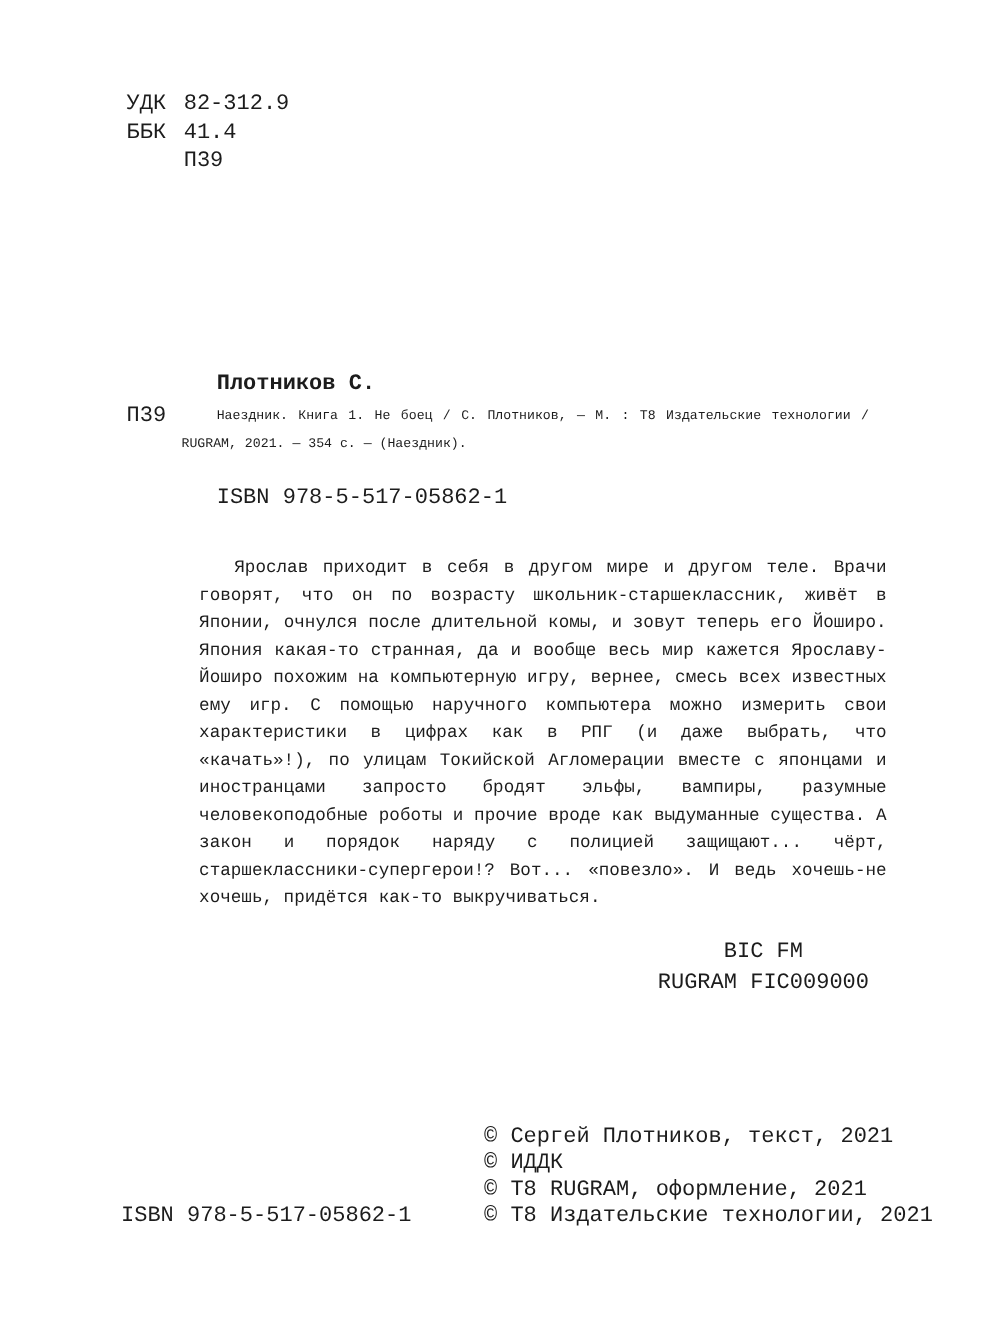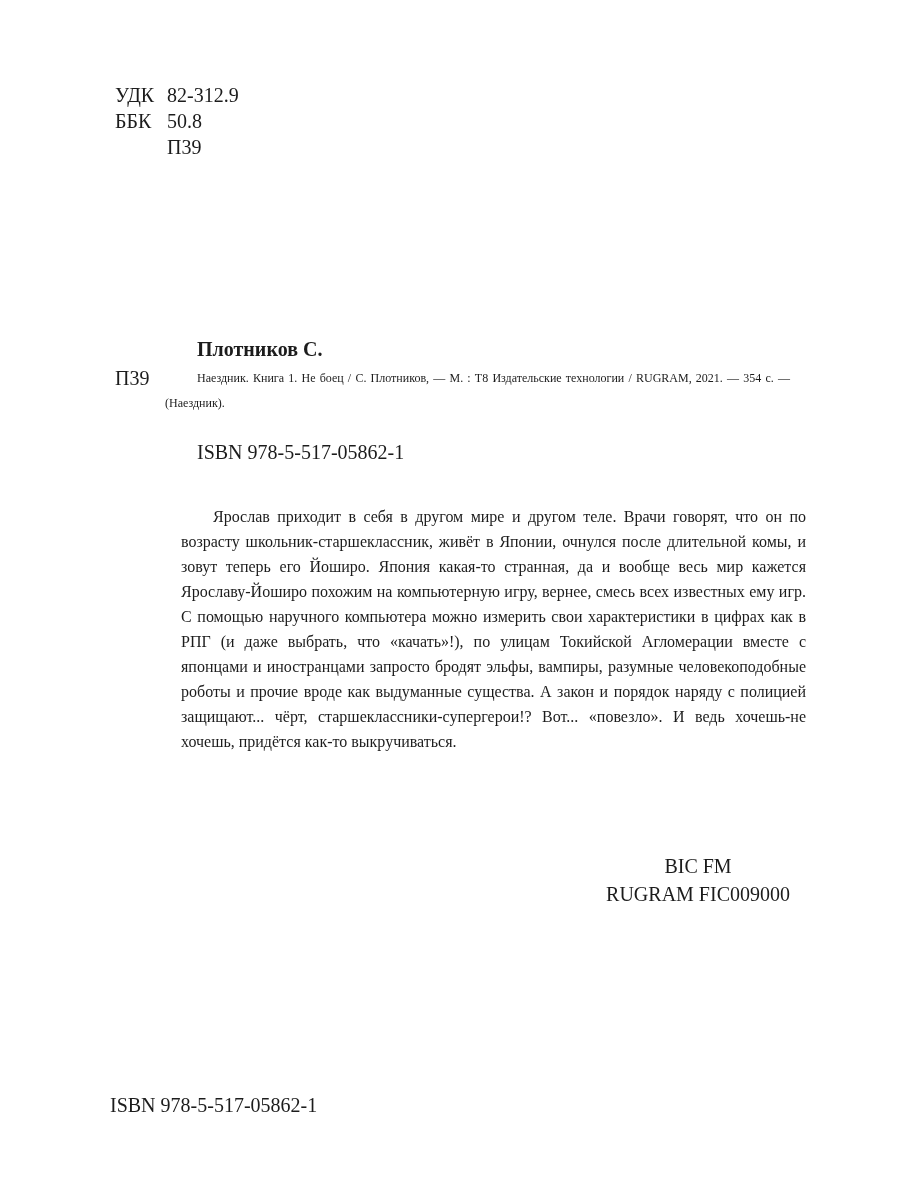--- a/index.html
+++ b/index.html
@@ -5,21 +5,21 @@
   html, body {
     margin: 0;
     padding: 0;
     background: #ffffff;
   }
   .page {
     position: relative;
     width: 900px;
     height: 1200px;
     background: #ffffff;
-    font-family: Liberation Serif, serif;
+    font-family: Liberation Mono, monospace;
     color: #1c1c1c;
     overflow: hidden;
   }
 
   
   .codes {
     position: absolute;
     top: 82px;
     left: 115px;
     font-size: 20px;
@@ -110,21 +110,21 @@
 </head>
 <body>
 
 <div class="page">
 
   <div class="codes">
     <div class="code-line">
       <span class="code-label">УДК</span><span class="code-value">82-312.9</span>
     </div>
     <div class="code-line">
-      <span class="code-label">ББК</span><span class="code-value">50.8</span>
+      <span class="code-label">ББК</span><span class="code-value">41.4</span>
     </div>
     <div class="code-line">
       <span class="code-label"></span><span class="code-value">П39</span>
     </div>
   </div>
 
   <div class="author-heading">Плотников С.</div>
 
   <div class="biblio-row">
     <span class="biblio-code">П39</span>
@@ -133,16 +133,22 @@
 
   <div class="isbn-top">ISBN 978-5-517-05862-1</div>
 
   <p class="annotation">Ярослав приходит в себя в другом мире и другом теле. Врачи говорят, что он по возрасту школьник-старшеклассник, живёт в Японии, очнулся после длительной комы, и зовут теперь его Йоширо. Япония какая-то странная, да и вообще весь мир кажется Ярославу-Йоширо похожим на компьютерную игру, вернее, смесь всех известных ему игр. С помощью наручного компьютера можно измерить свои характеристики в цифрах как в РПГ (и даже выбрать, что «качать»!), по улицам Токийской Агломерации вместе с японцами и иностранцами запросто бродят эльфы, вампиры, разумные человекоподобные роботы и прочие вроде как выдуманные существа. А закон и порядок наряду с полицией защищают... чёрт, старшеклассники-супергерои!? Вот... «повезло». И ведь хочешь-не хочешь, придётся как-то выкручиваться.</p>
 
   <div class="bic-block">
     <div>BIC FM</div>
     <div>RUGRAM FIC009000</div>
   </div>
 
+  <div class="copyright-block">
+    <div class="c-line">© Сергей Плотников, текст, 2021</div>
+    <div class="c-line">© ИДДК</div>
+    <div class="c-line">© Т8 RUGRAM, оформление, 2021</div>
+    <div class="c-line">© Т8 Издательские технологии, 2021</div>
+  </div>
 
   <div class="isbn-bottom">ISBN 978-5-517-05862-1</div>
 
 </div>
 
 </body></html>

